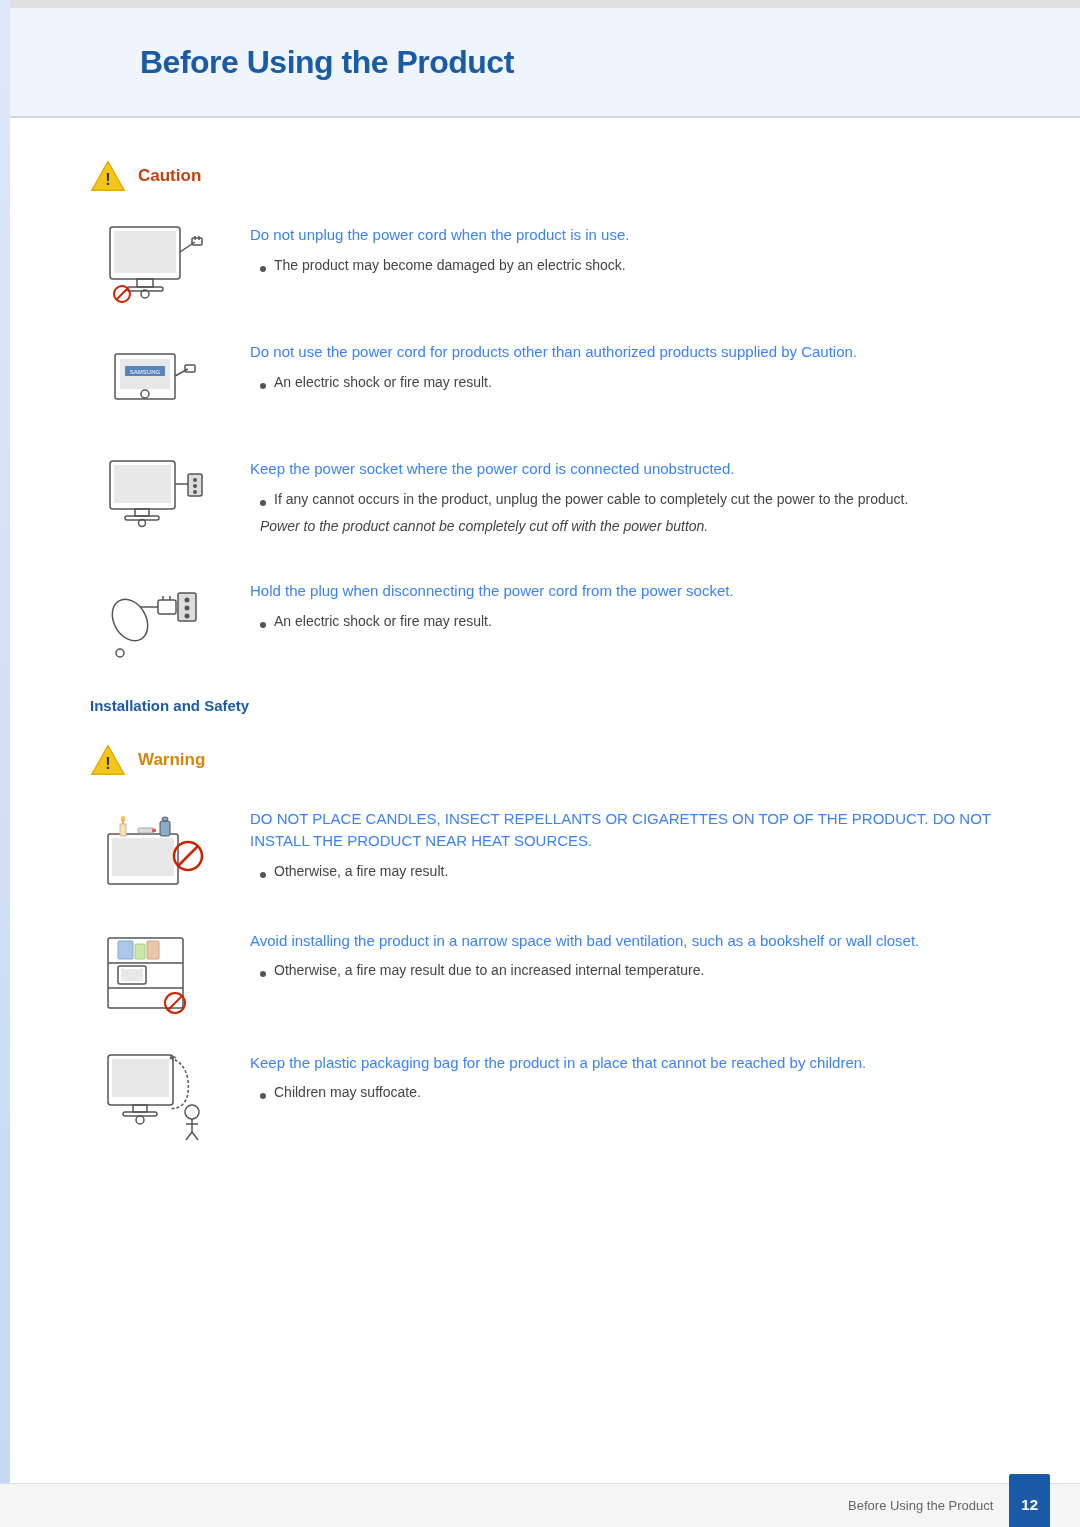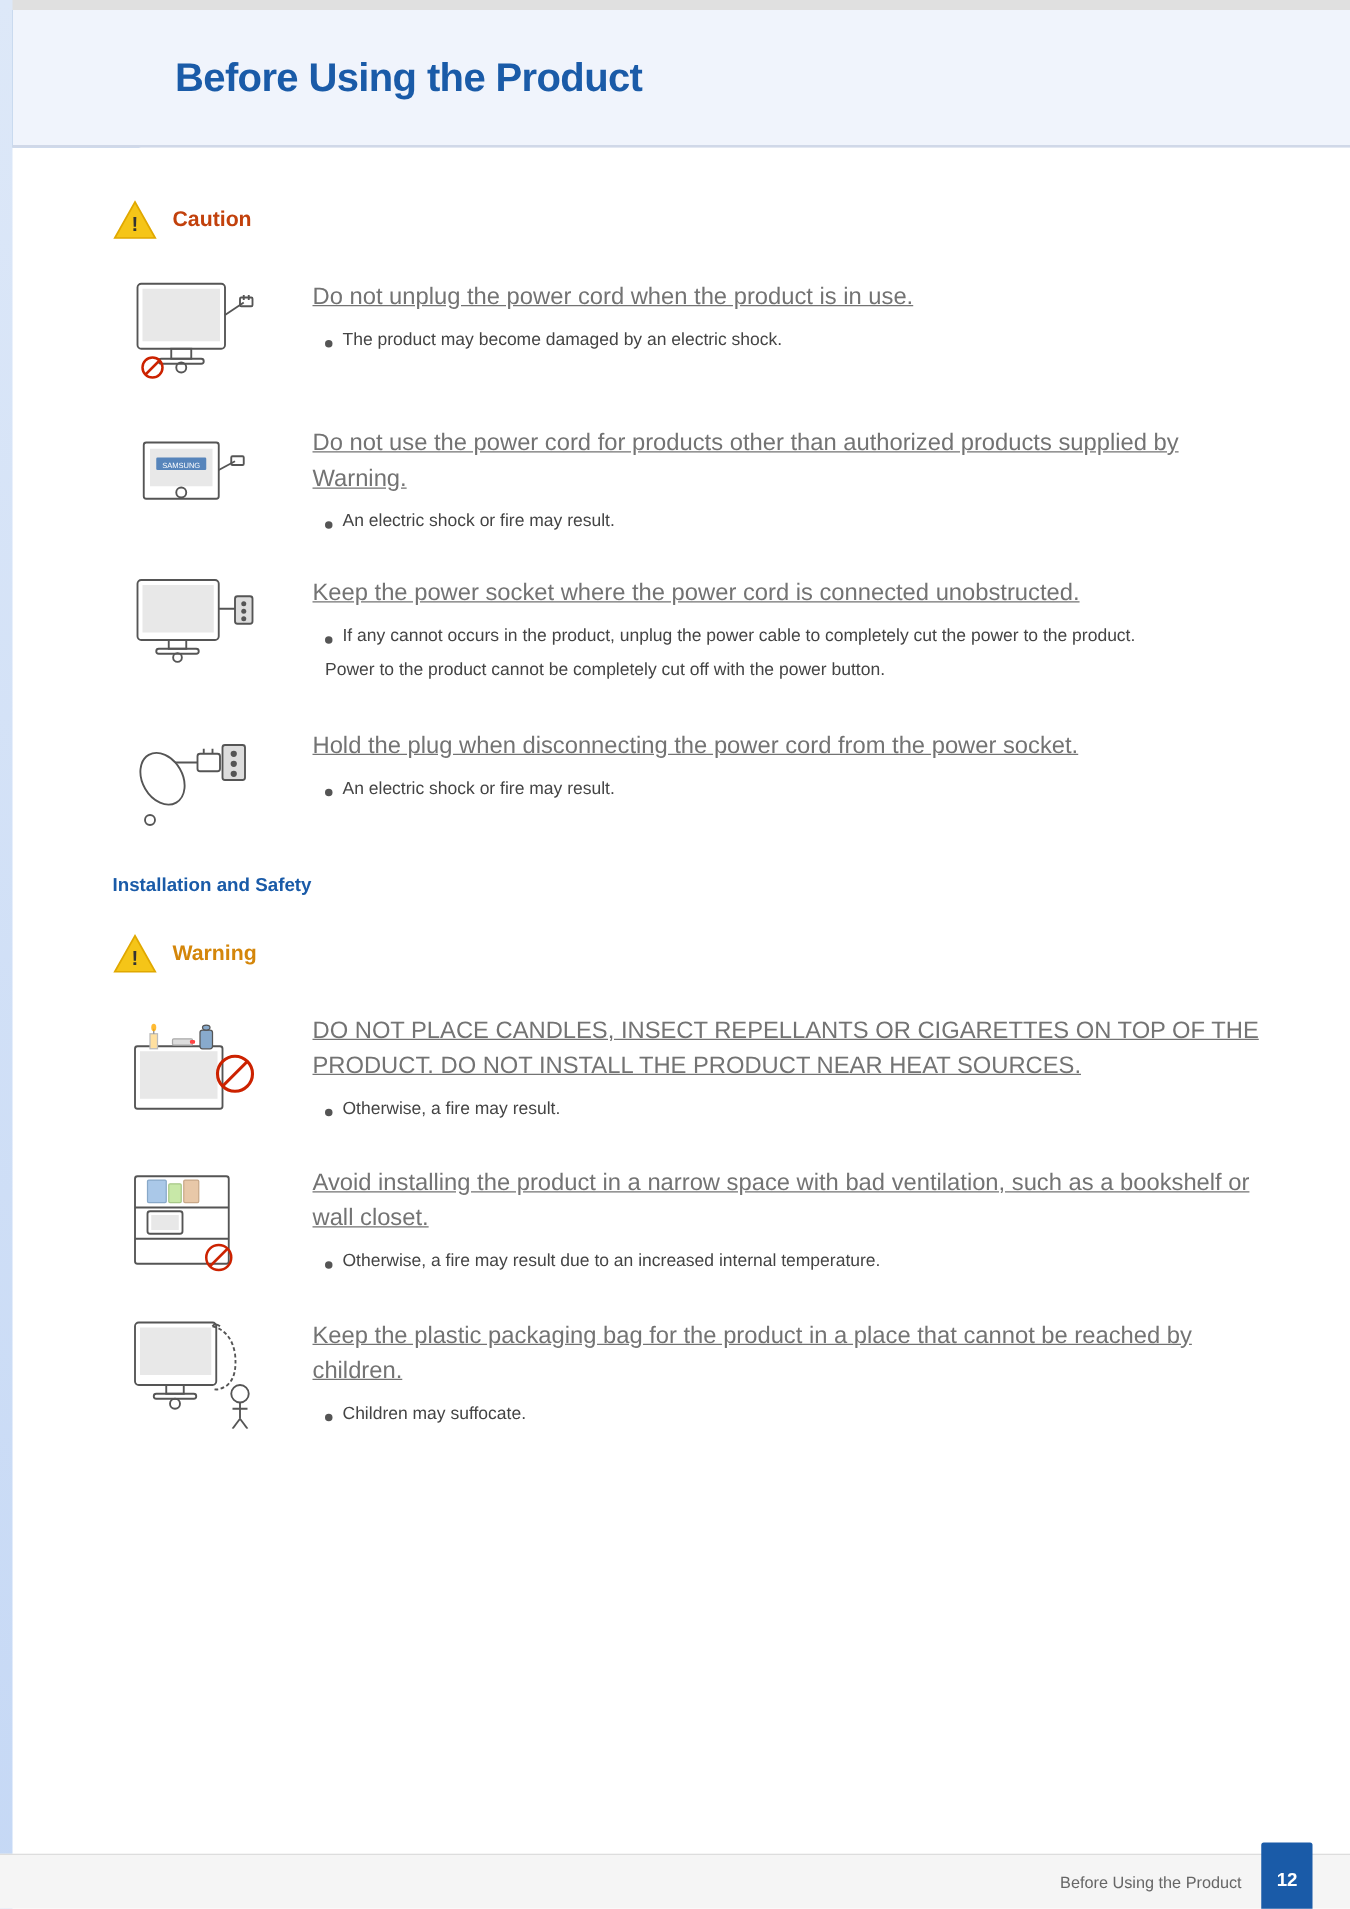--- a/index.html
+++ b/index.html
@@ -115,23 +115,22 @@
       justify-content: center;
     }
 
     .item-text {
       flex: 1;
       padding-top: 2px;
     }
 
     .item-main-text {
       margin-bottom: 8px;
-      font-size: 19px;
-      color: #737373;
-      text-decoration: underline;
+      font-size: 15px;
+      color: #3b82f6;
     }
 
     .item-bullet {
       display: flex;
       align-items: center;
       gap: 8px;
       margin-left: 10px;
       margin-top: 6px;
     }
 
@@ -147,20 +146,21 @@
     .bullet-text {
       font-size: 14px;
       color: #444;
     }
 
     .item-sub-text {
       margin-top: 6px;
       margin-left: 10px;
       font-size: 14px;
       color: #444;
+      font-style: italic;
     }
 
     
     .section-title-block {
       margin-top: 20px;
       margin-bottom: 24px;
     }
 
     .section-title-text {
       font-size: 15px;
@@ -284,21 +284,21 @@
         <rect x="25" y="27" width="40" height="10" rx="1" fill="#1a5ba8" opacity="0.7"></rect>
         <text x="45" y="35" text-anchor="middle" font-size="6" fill="white" font-family="Arial">SAMSUNG</text>
 
         <circle cx="45" cy="55" r="4" fill="none" stroke="#555" stroke-width="1.5"></circle>
 
         <line x1="75" y1="37" x2="88" y2="30" stroke="#555" stroke-width="1.5"></line>
         <rect x="85" y="26" width="10" height="7" rx="1" fill="none" stroke="#555" stroke-width="1.5"></rect>
       </svg>
     </div>
     <div class="item-text">
-      <p class="item-main-text">Do not use the power cord for products other than authorized products supplied by Warning.</p>
+      <p class="item-main-text">Do not use the power cord for products other than authorized products supplied by Caution.</p>
       <div class="item-bullet">
         <div class="bullet-dot"></div>
         <span class="bullet-text">An electric shock or fire may result.</span>
       </div>
     </div>
   </div>
 
   <div class="item-row">
     <div class="item-image">
       <svg width="110" height="90" viewBox="0 0 110 90" xmlns="http://www.w3.org/2000/svg">

